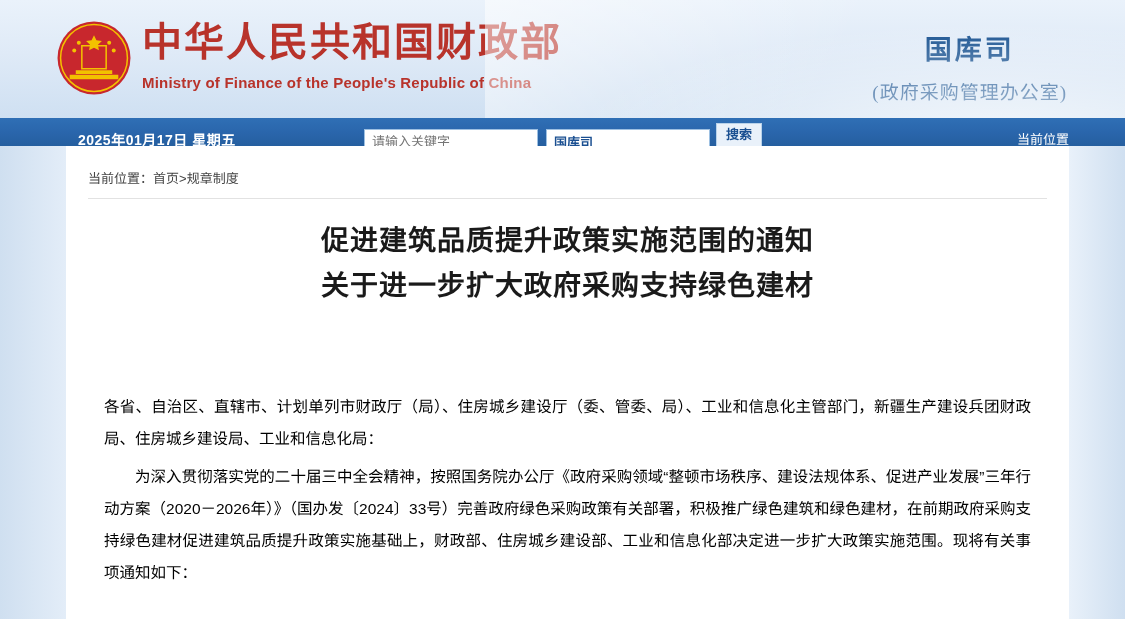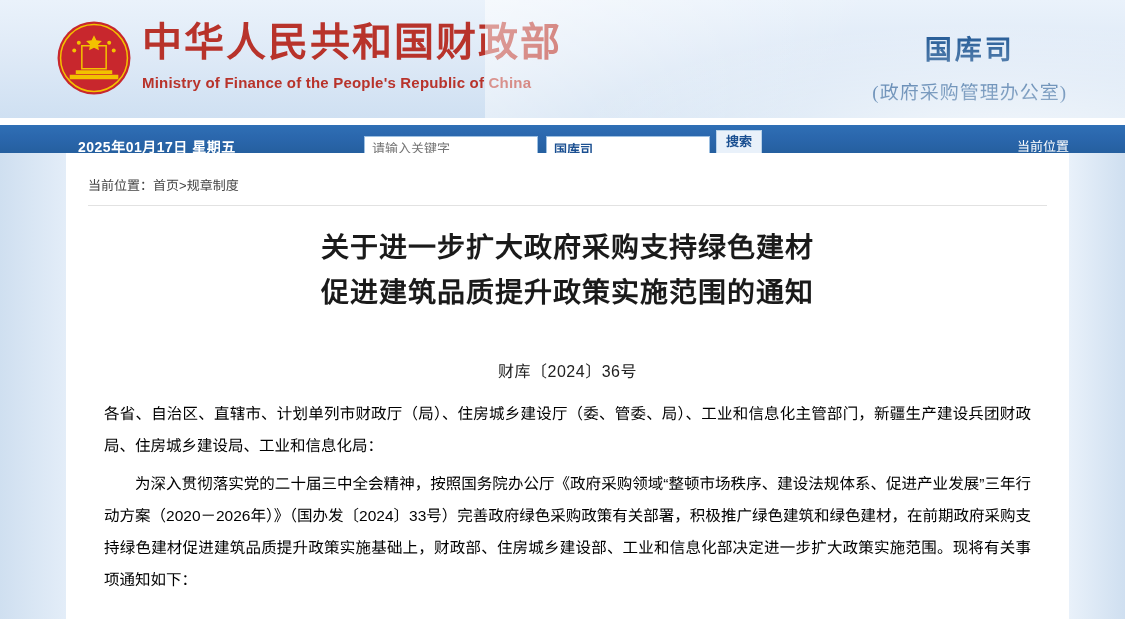--- a/index.html
+++ b/index.html
@@ -82,21 +82,20 @@
     white-space: nowrap;
   }
 
   
   .navbar {
     position: relative;
     height: 28px;
     width: 100%;
     background: linear-gradient(180deg, #2f6fb5 0%, #2a66ac 50%, #255f9f 100%);
     color: #ffffff;
-    margin-top: 7px;
   }
   .nav-date {
     position: absolute;
     left: 78px; top: 0;
     line-height: 44px;
     font-size: 14px;
     font-weight: bold;
     letter-spacing: 0.5px;
     white-space: nowrap;
   }
@@ -266,25 +265,24 @@
 <div class="page-body">
   <div class="doc-card">
 
     <div class="breadcrumb">
       <span>当前位置：</span><a class="crumb-link" href="#">首页</a><span>&gt;</span><a class="crumb-link" href="#">规章制度</a>
     </div>
 
     <div class="divider"></div>
 
     <div class="doc-title">
+      <div>促进建筑品质提升政策实施范围的通知</div>
       <div>关于进一步扩大政府采购支持绿色建材</div>
-      <div>促进建筑品质提升政策实施范围的通知</div>
     </div>
 
-    <div class="doc-number">财库〔2024〕36号</div>
 
     <div class="doc-paras">
       <p>各省、自治区、直辖市、计划单列市财政厅（局）、住房城乡建设厅（委、管委、局）、工业和信息化主管部门，新疆生产建设兵团财政局、住房城乡建设局、工业和信息化局：</p>
       <p class="indent">为深入贯彻落实党的二十届三中全会精神，按照国务院办公厅《政府采购领域“整顿市场秩序、建设法规体系、促进产业发展”三年行动方案（2020－2026年）》（国办发〔2024〕33号）完善政府绿色采购政策有关部署，积极推广绿色建筑和绿色建材，在前期政府采购支持绿色建材促进建筑品质提升政策实施基础上，财政部、住房城乡建设部、工业和信息化部决定进一步扩大政策实施范围。现将有关事项通知如下：</p>
     </div>
 
   </div>
 </div>
 
 </body></html>

